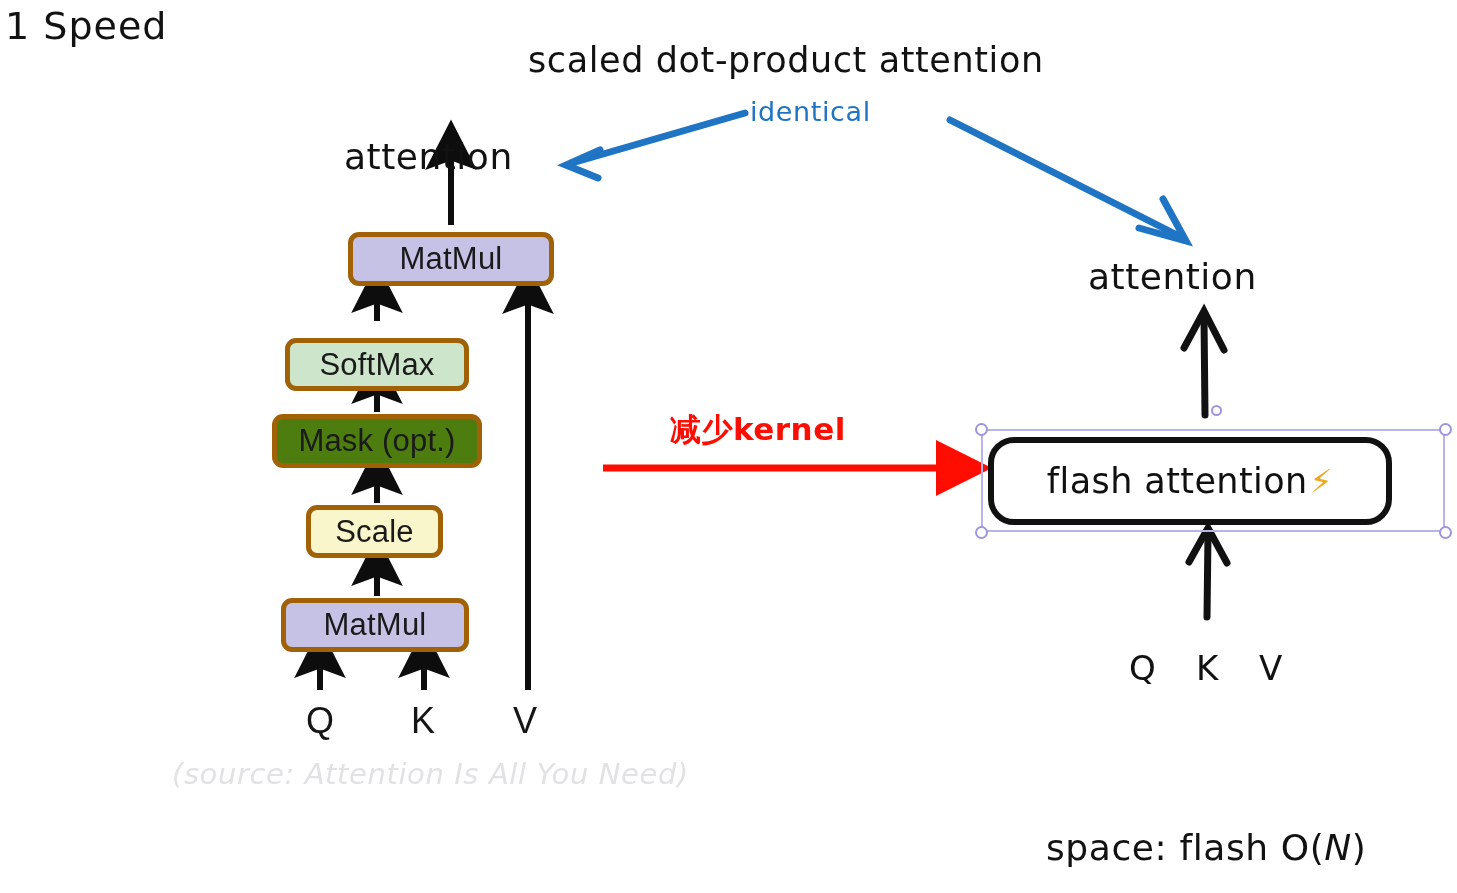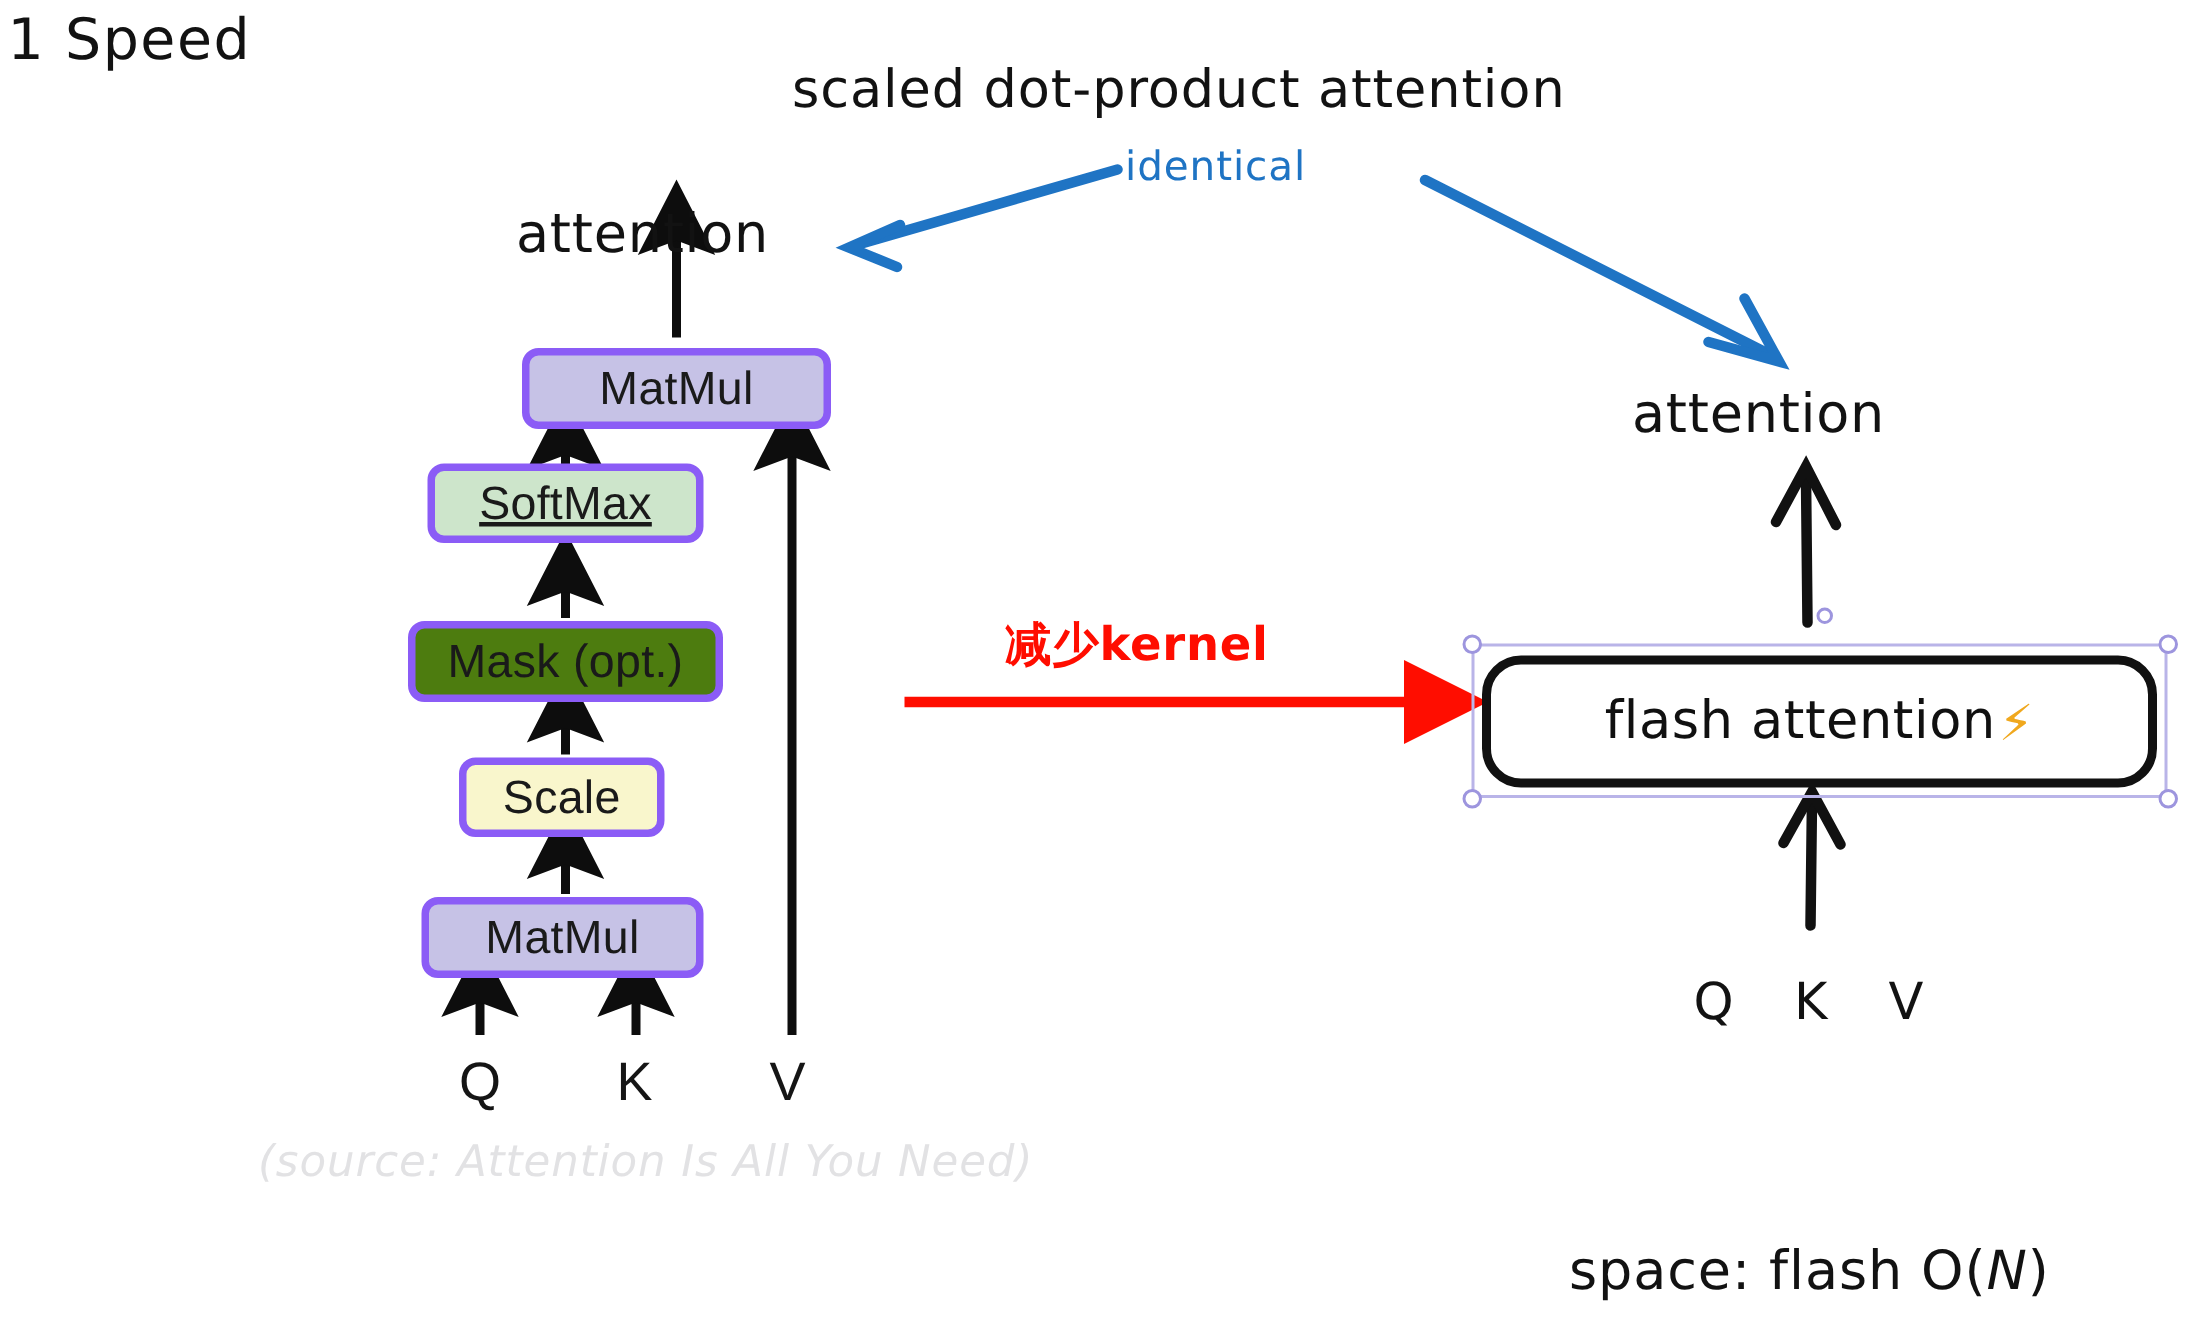--- a/index.html
+++ b/index.html
@@ -94,42 +94,42 @@
     left: 1046px;
     top: 827px;
     font-size: 36px;
     letter-spacing: 0.6px;
   }
   .ital-n { font-style: italic; }
 
   
   .op-box {
     box-sizing: border-box;
-    border: 5px solid #8b5cf6;
+    border: 5px solid #a16207;
     border-radius: 11px;
     display: flex;
     align-items: center;
     justify-content: center;
     font-family: "Liberation Sans", sans-serif;
     font-size: 31px;
     color: #1a1a1a;
     letter-spacing: 0.2px;
   }
 
   #box-matmul-top   { left: 348px; top: 232px; width: 206px; height: 54px; background: #c6c2e6; }
-  #box-softmax      { left: 285px; top: 309px; width: 184px; height: 53px; background: #cde5cb; text-decoration: underline; }
+  #box-softmax      { left: 285px; top: 338px; width: 184px; height: 53px; background: #cde5cb; }
   #box-mask         { left: 272px; top: 414px; width: 210px; height: 54px; background: #4d7c0f; }
   #box-scale        { left: 306px; top: 505px; width: 137px; height: 53px; background: #f9f6cc; }
   #box-matmul-bot   { left: 281px; top: 598px; width: 188px; height: 54px; background: #c6c2e6; }
 
   
   #flash-box {
     left: 988px;
     top: 437px;
-    width: 450px;
+    width: 404px;
     height: 88px;
     box-sizing: border-box;
     border: 6px solid #111111;
     border-radius: 26px;
     background: #ffffff;
     display: flex;
     align-items: center;
     justify-content: center;
   }
   #flash-label {

